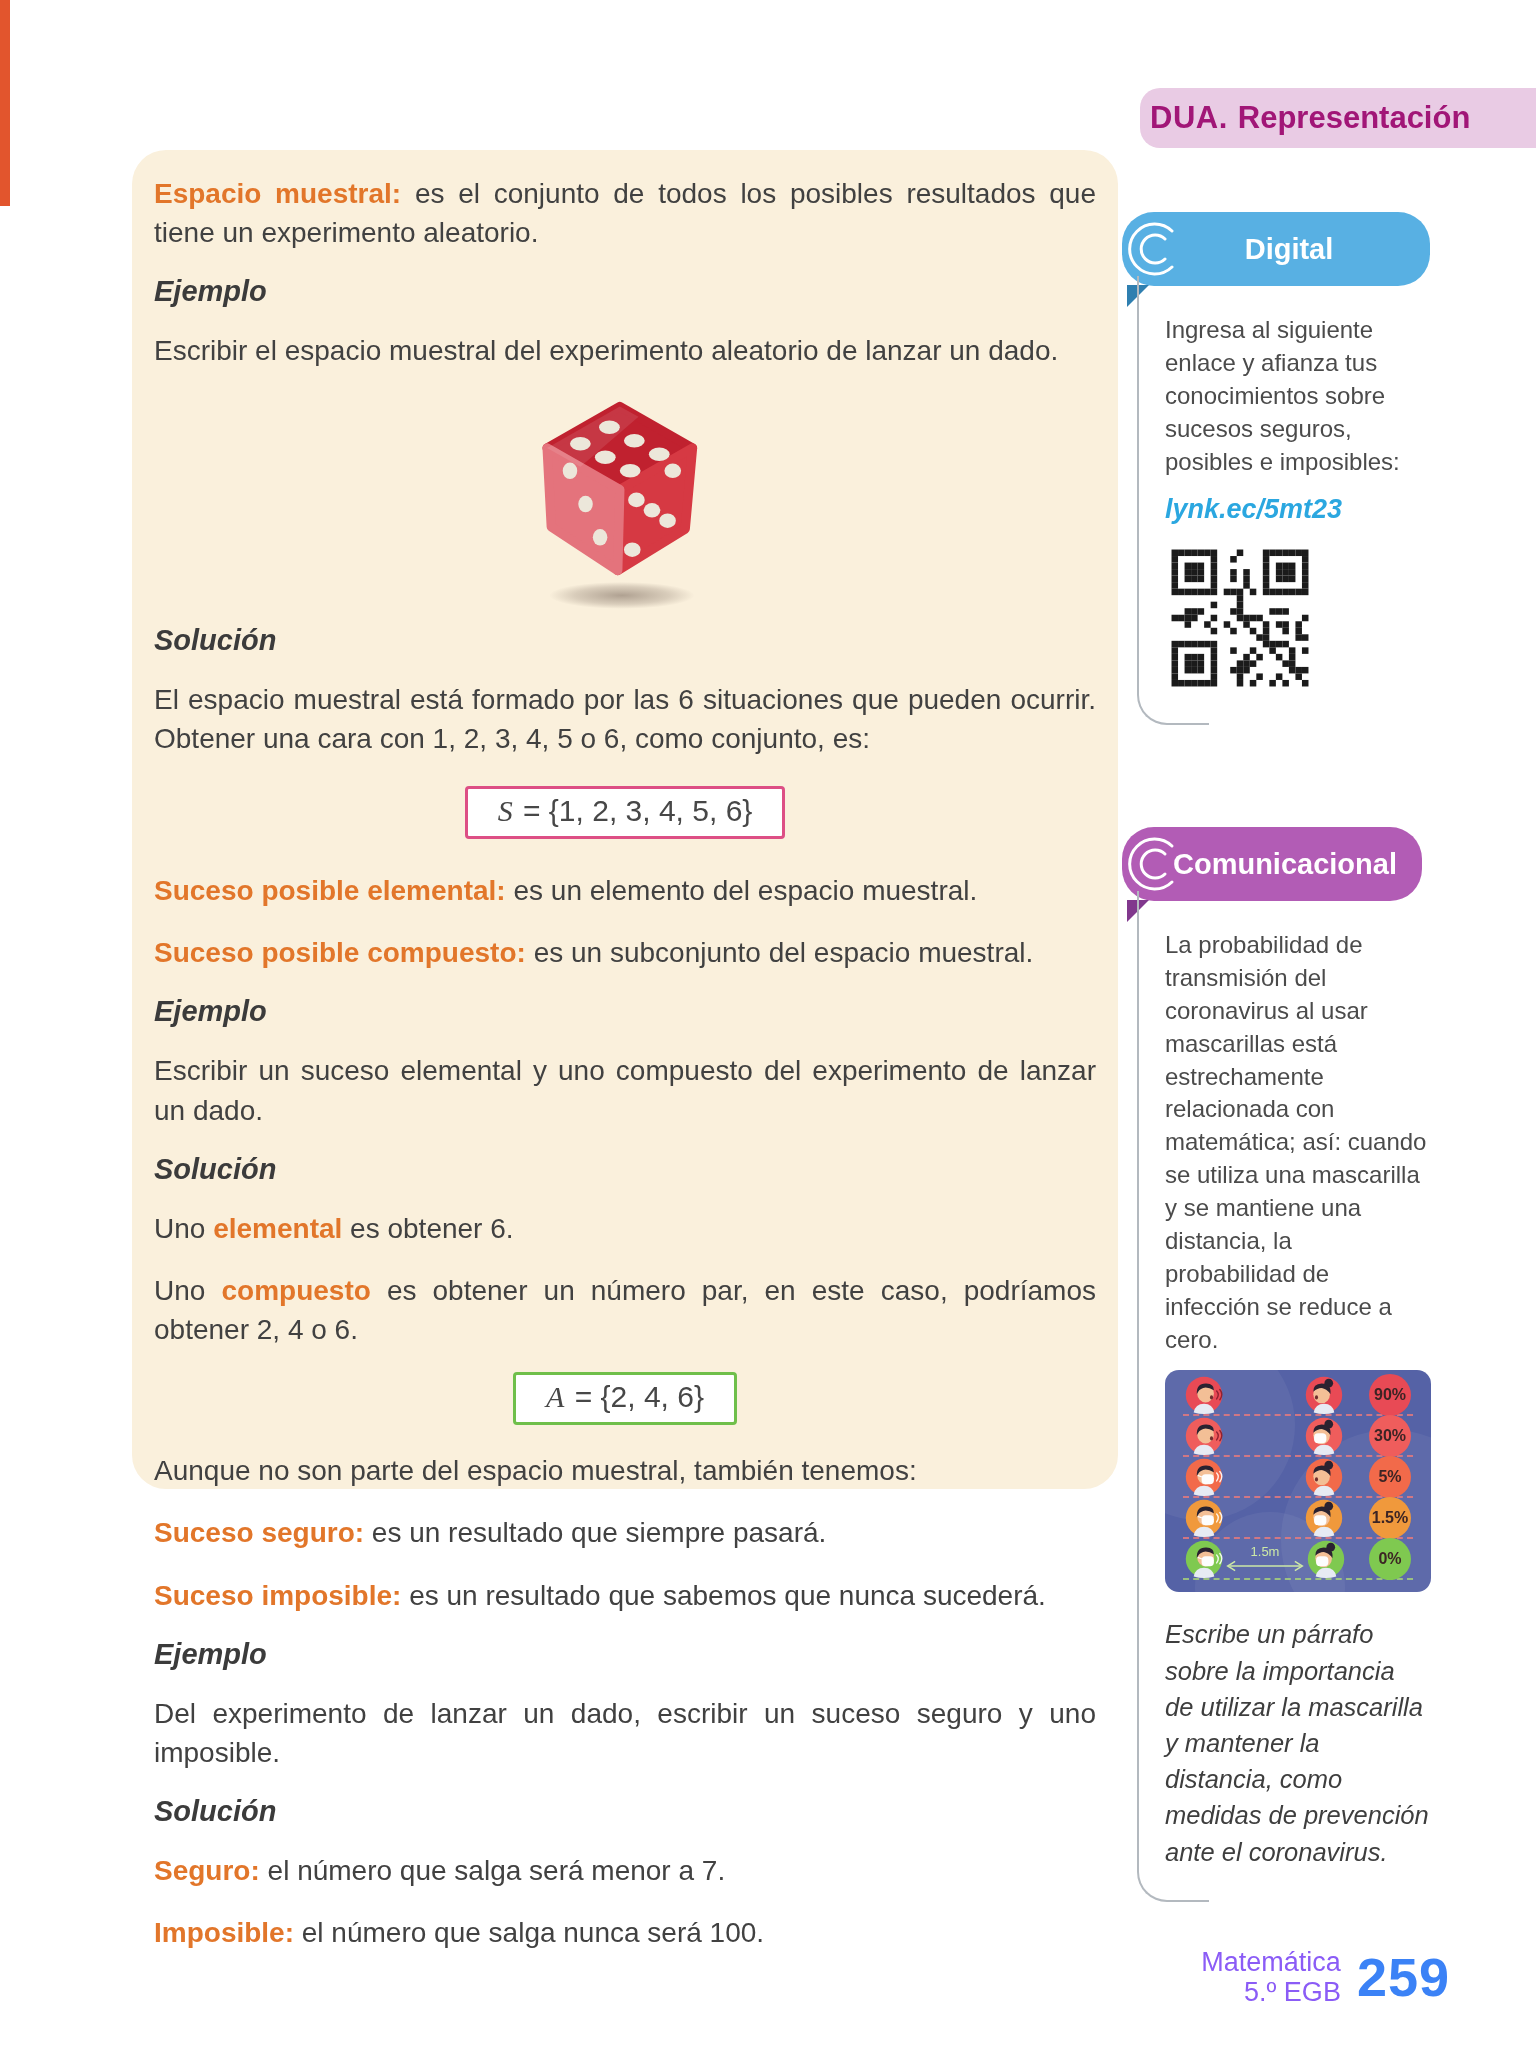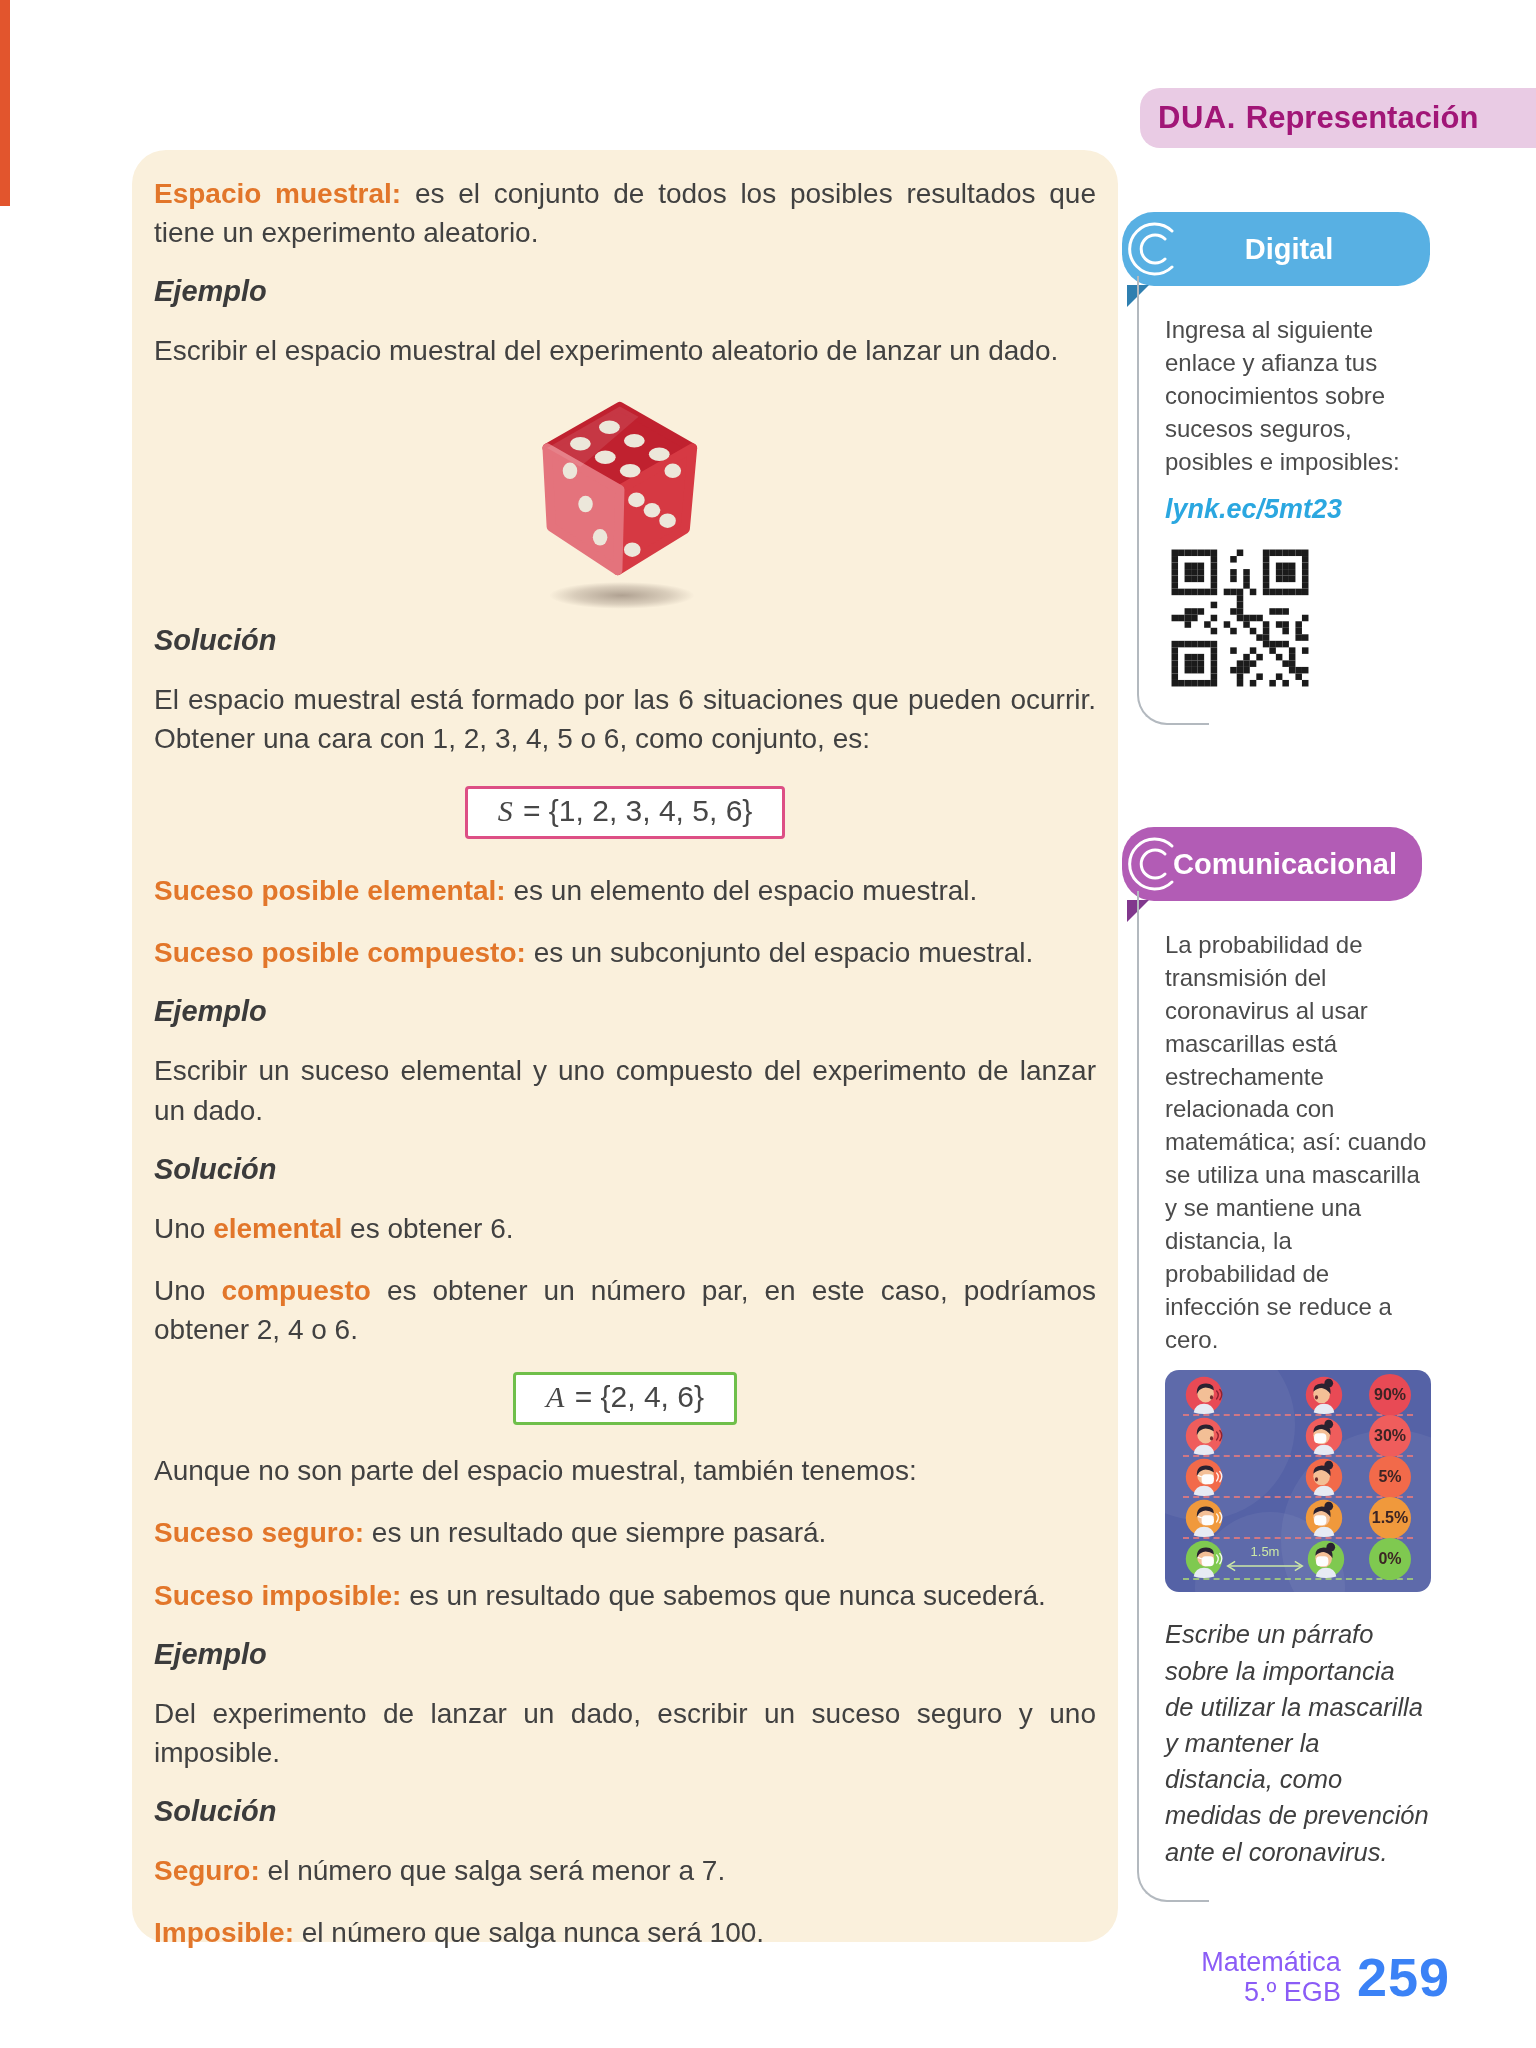--- a/index.html
+++ b/index.html
@@ -9,28 +9,28 @@
     font-family:"Liberation Sans","DejaVu Sans",sans-serif; overflow:hidden;
   }
 
   
   .left-bar { position:absolute; left:0; top:0; width:10px; height:206px; background:#e2552d; }
 
   
   .dua-badge {
     position:absolute; left:1140px; top:88px; right:0; height:60px;
     background:#e9cbe4; border-radius:20px 0 0 20px;
-    display:flex; align-items:center; padding-left:18px;
+    display:flex; align-items:center; padding-left:10px;
   }
   .dua-prefix { font-weight:800; font-size:31px; color:#a11677; letter-spacing:.5px; }
   .dua-label  { font-weight:700; font-size:31px; color:#a11677; margin-left:10px; }
 
   
   .main-panel {
-    position:absolute; left:132px; top:150px; width:986px; height:1792px;
+    position:absolute; left:132px; top:150px; width:986px; height:1339px;
     background:#faf0dc; border-radius:34px; padding:24px 22px 0 22px;
   }
   .body-p { font-size:28px; line-height:1.4; color:#414141; margin:0 0 23px; }
   .just   { text-align:justify; }
   .subhead{ font-style:italic; font-weight:700; font-size:29px; color:#3b3b3b; margin:2px 0 23px; }
   .term   { color:#e2762a; font-weight:700; }
 
   .dice-wrap { text-align:center; margin:2px 0 8px; }
 
   .formula-box {

